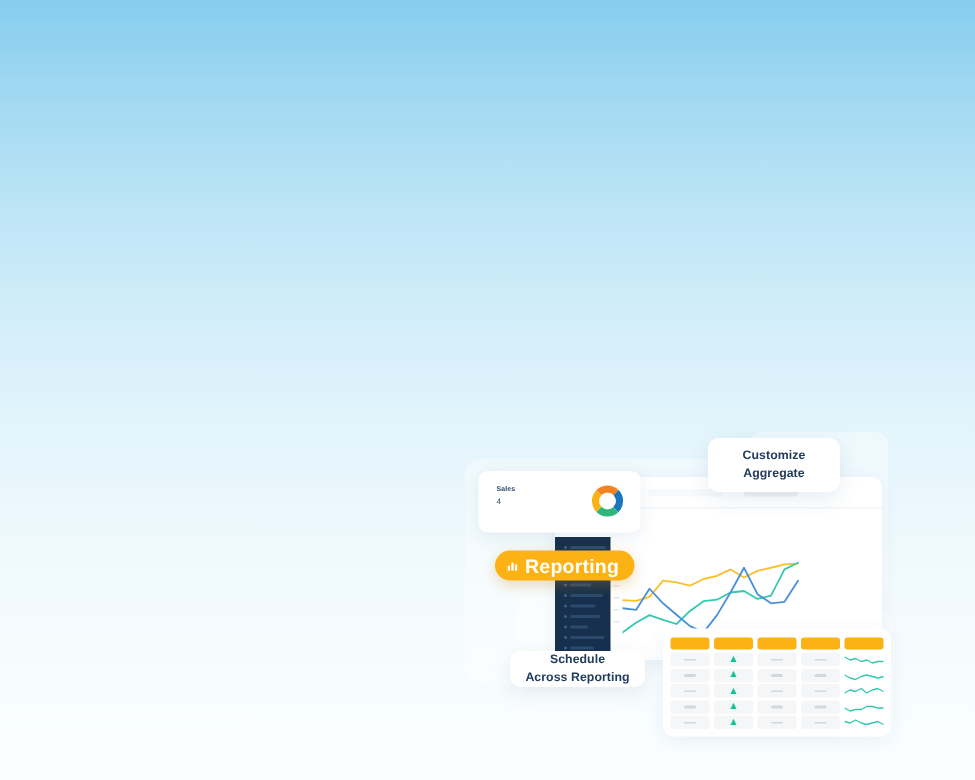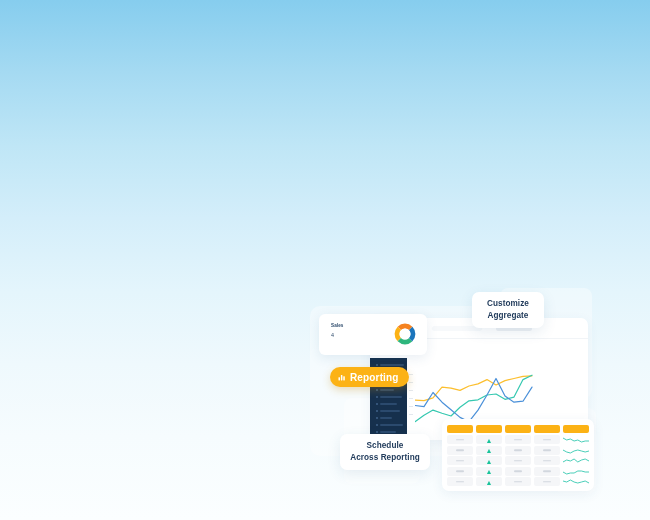--- a/index.html
+++ b/index.html
@@ -188,21 +188,21 @@
     padding: 0 10px 0 8px;
     background: #fcb215;
     border-radius: 11px;
     display: flex;
     align-items: center;
     gap: 4px;
     box-shadow: 0 3px 9px rgba(200,140,20,0.30);
   }
   .pill-label {
     color: #ffffff;
-    font-size: 10px;
+    font-size: 13px;
     font-weight: bold;
     letter-spacing: .15px;
     white-space: nowrap;
   }
   .pill-icon { width: 8px; height: 8px; display: block; }
 
   
   .callout {
     position: absolute;
     background: #ffffff;
@@ -212,23 +212,23 @@
     flex-direction: column;
     align-items: center;
     justify-content: center;
     text-align: center;
     color: #223c5c;
     font-weight: bold;
     font-size: 8.2px;
     line-height: 12px;
     letter-spacing: .05px;
   }
-  .callout-customize { left: 472px; top: 292px; width: 72px; height: 36px; }
+  .callout-customize { left: 472px; top: 292px; width: 88px; height: 36px; }
   .callout-aggregate { left: 469px; top: 330px; width: 96px; height: 36px; }
-  .callout-schedule  { left: 340px; top: 434px; width: 90px; height: 36px; }
+  .callout-schedule  { left: 340px; top: 434px; width: 90px; height: 24px; }
 </style>
 </head>
 <body>
 
 <div id="stage">
 
   <div class="ghost-panel ghost-a"></div>
   <div class="ghost-panel ghost-b"></div>
   <div class="ghost-panel ghost-c"></div>
   <div class="ghost-panel ghost-d"></div>

